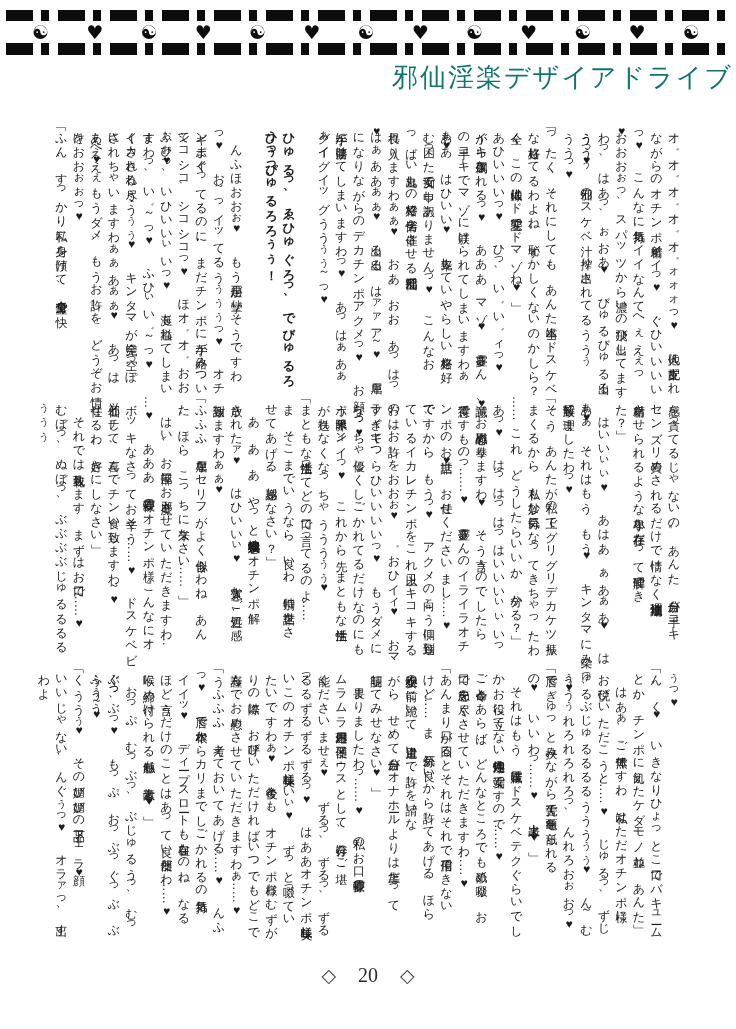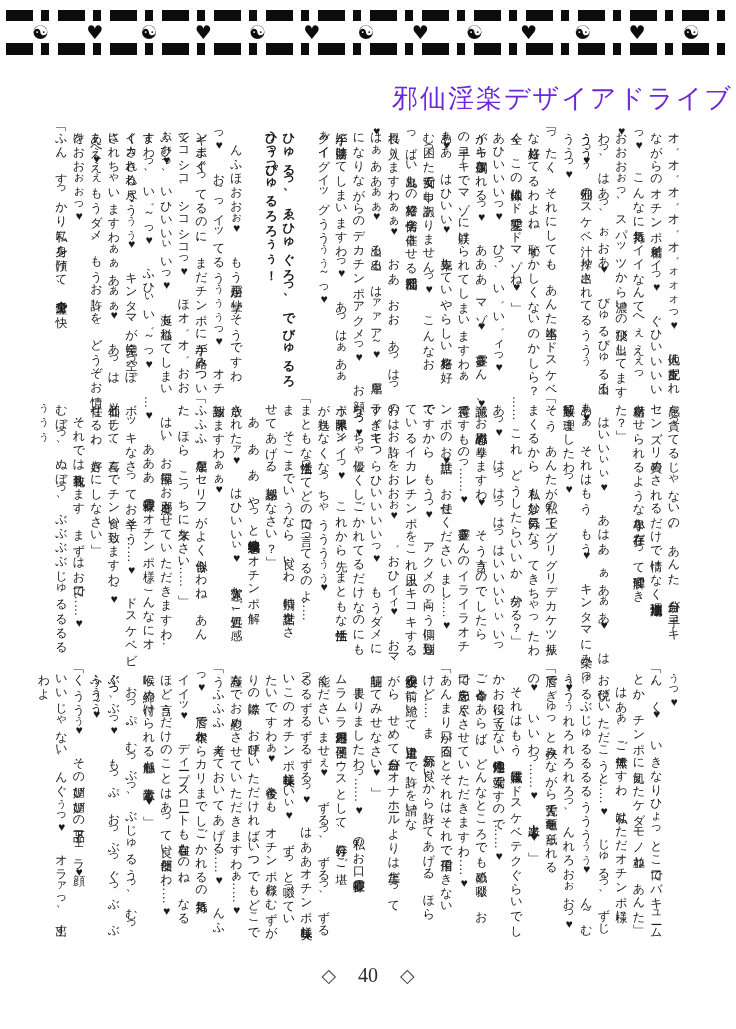--- a/index.html
+++ b/index.html
@@ -19,23 +19,22 @@
   .dash-bottom{top:43px;height:12px;}
   .symbol-row{
     position:absolute;top:19px;left:32px;width:668px;height:26px;
     display:flex;justify-content:space-between;align-items:center;
   }
   .symbol-row span{font-size:19px;line-height:1;color:#0c0c0c;
     font-family:"DejaVu Sans",sans-serif;}
   
   .title{
     position:absolute;top:60px;left:392px;width:330px;
-    font-size:26px;letter-spacing:2px;font-weight:400;color:#6d28d9;
+    font-size:26px;letter-spacing:2px;font-weight:400;color:#0f766e;
     white-space:nowrap;
-    margin-top:21px;
   }
   
   .band{
     position:absolute;right:54px;width:632px;
     writing-mode:vertical-rl;text-orientation:mixed;
     font-size:12px;letter-spacing:0.4px;color:#1b1b1b;
   }
   .band-1{top:124px;height:268px;}
   .band-2{top:396px;height:264px;}
   .band-3{top:666px;height:272px;}
@@ -185,17 +184,17 @@
       <div class="col">喉に締め付けられる感触も、素敵よ♥」</div>
       <div class="col">　おっぷ、むっぶっ、ぶじゅるうっ、むっぶっ、</div>
       <div class="col">ぐっぶっ♥　もっぷ、おっぶっぐっぶ、ぶふうう</div>
       <div class="col">うぅ～♥</div>
       <div class="col">「くううぅ♥　その媚び媚びの下品フェラ顔♥</div>
       <div class="col">いいじゃない、んぐぅっ♥　オラァっ、出すわよ</div>
     </div>
 
   <div class="footer">
     <span class="diamond">◇</span>
-    <span>40</span>
+    <span>20</span>
     <span class="diamond">◇</span>
   </div>
 
 </div>
 
 </body></html>

